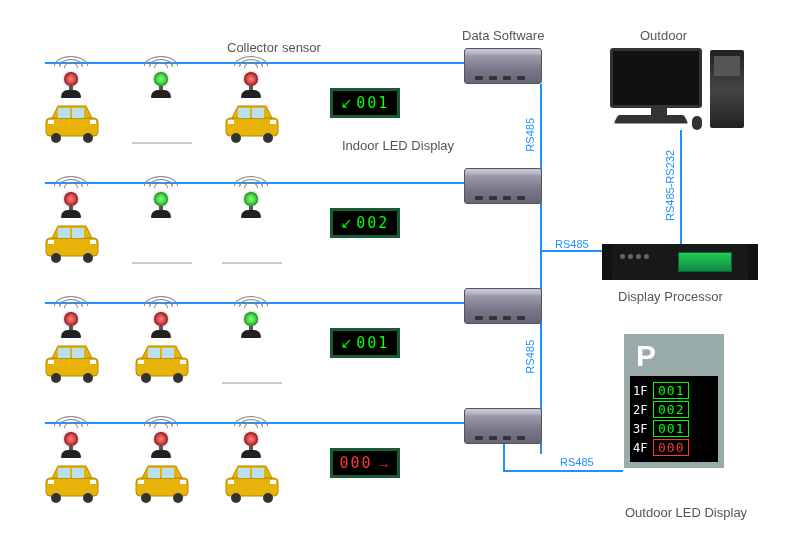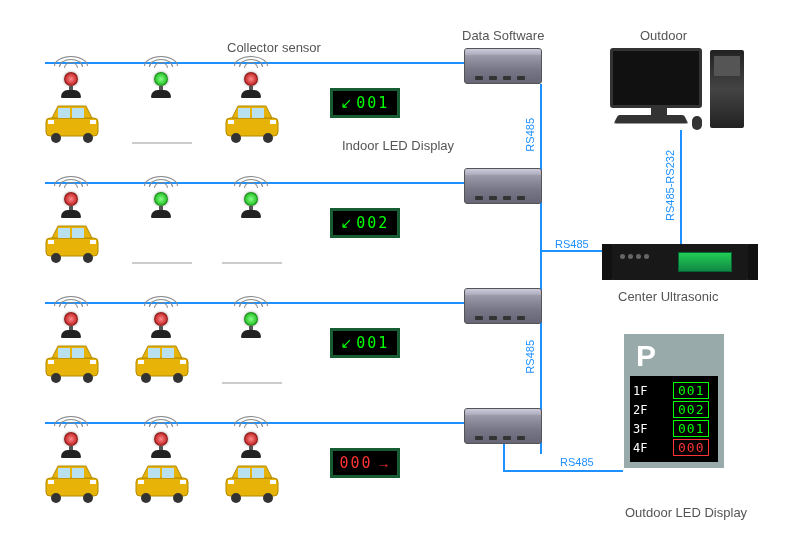--- a/index.html
+++ b/index.html
@@ -52,34 +52,34 @@
   .rack .ear{position:absolute;top:0;width:10px;height:36px;background:#111;}
   .rack .ear.l{left:-8px;} .rack .ear.r{right:-8px;}
   .rack .screen{position:absolute; right:18px; top:8px; width:54px; height:20px; background:linear-gradient(#2c5,#184); border:1px solid #063;}
   .rack .btns{position:absolute; left:10px; top:10px; display:flex; gap:3px;}
   .rack .btns span{width:5px;height:5px;background:#666;border-radius:50%;}
 
   
   .outdoor { position:absolute; width:100px; background:#9aa; padding:6px; }
   .outdoor .p { color:#fff; font-size:30px; font-weight:bold; line-height:28px; text-align:left; padding:2px 6px 6px; }
   .outdoor .panel { background:#000; padding:4px 3px; }
-  .outdoor .line { display:flex; align-items:center; gap:20px; margin:2px 0;}
+  .outdoor .line { display:flex; align-items:center; gap:0; margin:2px 0;}
   .outdoor .fl { color:#fff; font-size:12px; width:20px; font-family:monospace;}
   .outdoor .box { border:1px solid #0f0; padding:0 4px; font-family:monospace; font-size:13px; color:#0f0; letter-spacing:1px;}
   .outdoor .box.red { border-color:#f33; color:#f33; }
 
 </style>
 </head>
 <body>
 
 <div class="label" style="left:227px; top:40px;">Collector sensor</div>
 <div class="label" style="left:462px; top:28px;">Data Software</div>
 <div class="label" style="left:640px; top:28px;">Outdoor</div>
 <div class="label" style="left:328px; top:138px;margin-left:14px;">Indoor LED Display</div>
-<div class="label" style="left:618px; top:289px;">Center Ultrasonic</div>
+<div class="label" style="left:618px; top:289px;">Display Processor</div>
 <div class="label" style="left:625px; top:505px;">Outdoor LED Display</div>
 
 <div class="wire" style="left:45px; top:62px; width:420px; height:2px;"></div>
 <div class="wire" style="left:45px; top:182px; width:420px; height:2px;"></div>
 <div class="wire" style="left:45px; top:302px; width:420px; height:2px;"></div>
 <div class="wire" style="left:45px; top:422px; width:420px; height:2px;"></div>
 
 <div class="wire" style="left:540px; top:84px; width:2px; height:370px;"></div>
 <div class="wire" style="left:540px; top:250px; width:100px; height:2px;"></div>
 <div class="wire-label vert" style="left:524px; top:118px;">RS485</div>

